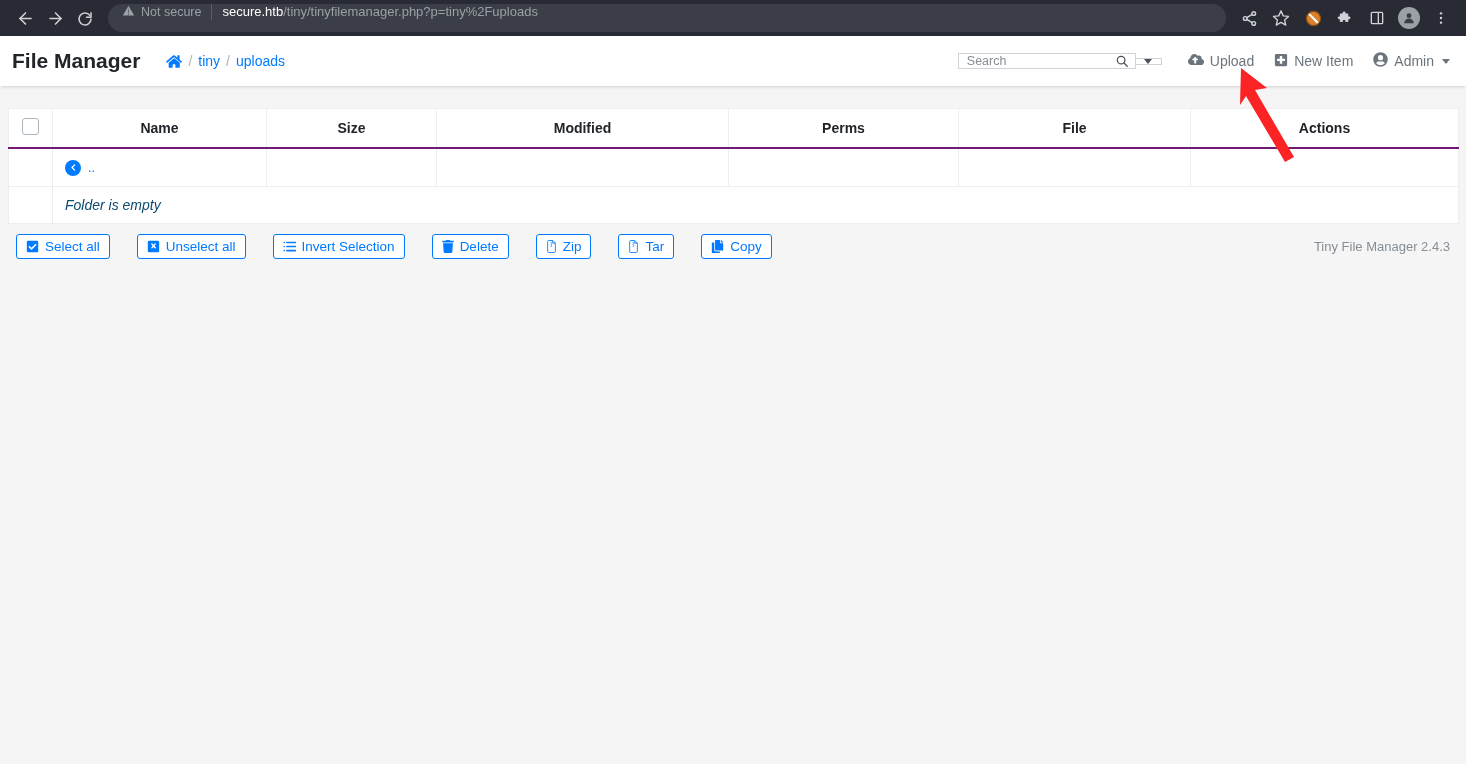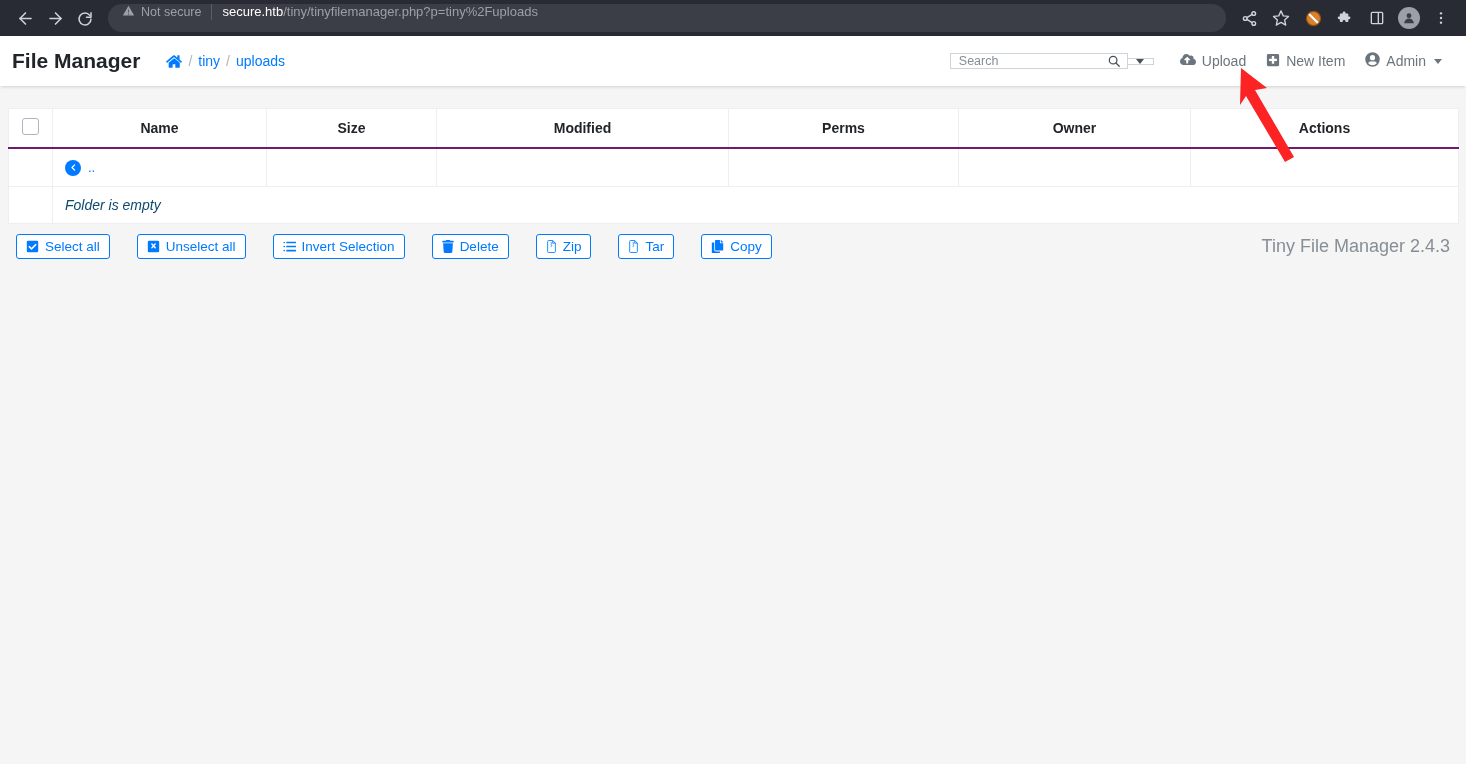--- a/index.html
+++ b/index.html
@@ -57,21 +57,21 @@
     width: 22px; height: 22px; border-radius: 50%;
     background: #9aa0a6;
     display: flex; align-items: center; justify-content: center;
     color: #3a3d45;
   }
 
   
   .navbar {
     height: 50px; background: #ffffff;
     display: flex; align-items: center;
-    padding: 0 14px 0 12px;
+    padding: 0 6px 0 12px;
     box-shadow: 0 2px 3px -1px rgba(0,0,0,.14);
     position: relative; z-index: 5;
   }
   .brand {
     font-size: 21px; font-weight: bold; color: #212529;
     margin-right: 26px; white-space: nowrap;
   }
   .breadcrumb {
     display: flex; align-items: center; gap: 6px;
     font-size: 14px; color: #adb5bd;
@@ -177,21 +177,21 @@
     font-size: 13.5px;
     padding: 5px 9px;
     border-radius: 3px;
     line-height: 1;
     white-space: nowrap;
     cursor: pointer;
     font-family: "Liberation Sans", sans-serif;
   }
   .btn svg { display: block; }
   .toolbar-spacer { flex: 1 1 auto; }
-  .version { color: #868e96; font-size: 18px; padding-right: 0px; margin-left: 28px; }
+  .version { color: #868e96; font-size: 13px; padding-right: 0px; margin-left: 28px; }
 
   
   .annot {
     position: absolute; left: 0; top: 0;
     width: 1466px; height: 764px;
     pointer-events: none; z-index: 20;
   }
 </style>
 </head>
 <body>
@@ -347,21 +347,21 @@
   <table class="fm">
     <thead>
       <tr>
         <th class="col-chk">
           <span class="hdr-chk"></span>
         </th>
         <th class="col-name">Name</th>
         <th class="col-size">Size</th>
         <th class="col-mod">Modified</th>
         <th class="col-perm">Perms</th>
-        <th class="col-own">Owner</th>
+        <th class="col-own">File</th>
         <th class="col-act">Actions</th>
       </tr>
     </thead>
     <tbody>
       <tr class="row-up">
         <td class="col-chk"></td>
         <td class="col-name">
           <a class="up-link" href="#">
             <span class="circle-back">
               <svg width="9" height="9" viewBox="0 0 24 24" fill="none" stroke="currentColor" stroke-width="3.4" stroke-linecap="round" stroke-linejoin="round">

